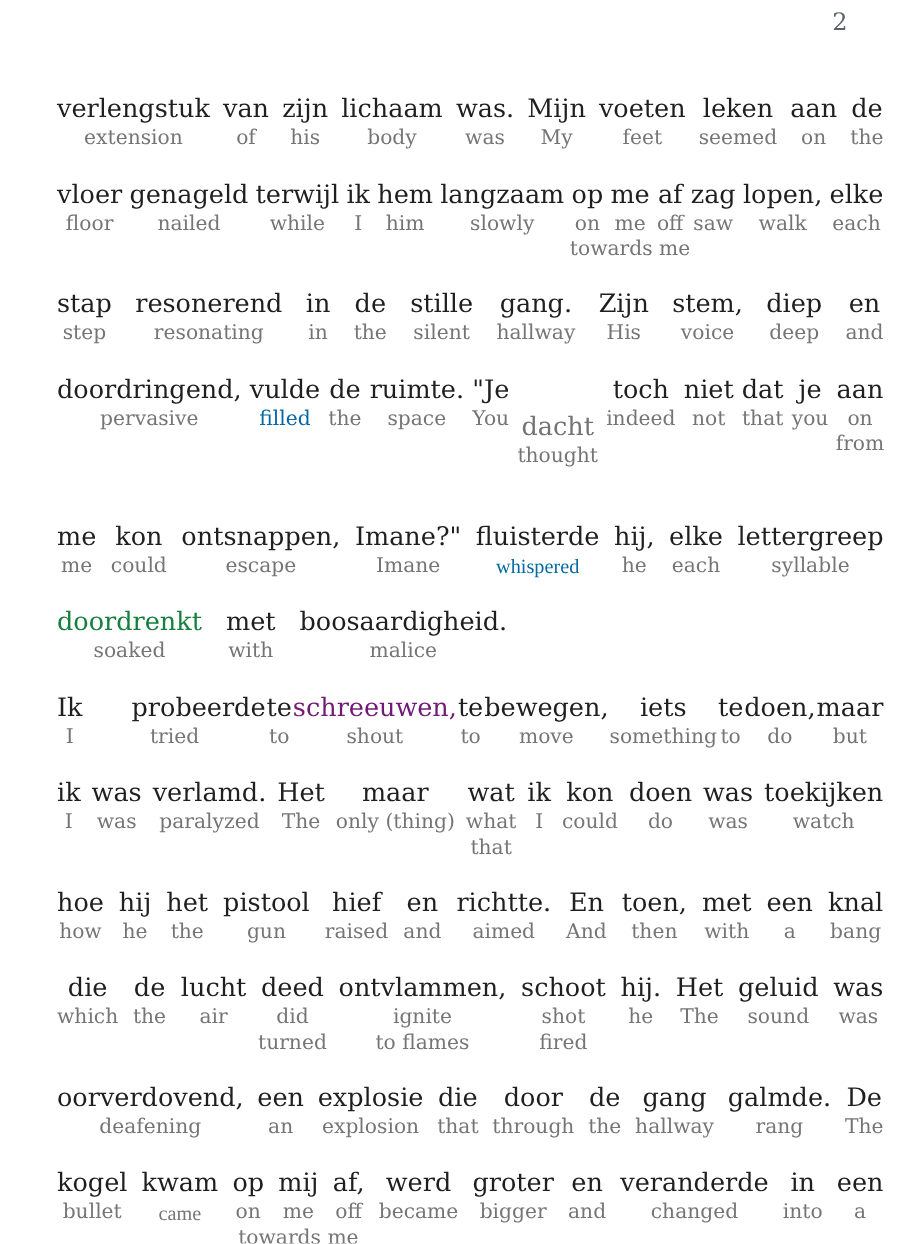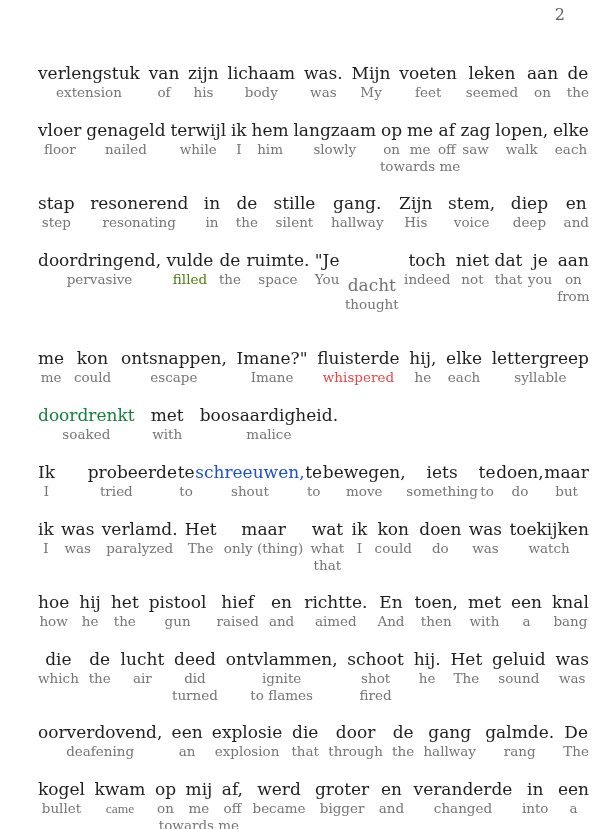--- a/index.html
+++ b/index.html
@@ -206,21 +206,21 @@
         <div class="en" style="color: rgb(117, 117, 117);">and</div>
       </div>
     </div>
     <div class="line-block hasg2">
       <div class="word-unit">
         <div class="nl" style="color: rgb(31, 31, 31);">doordringend,</div>
         <div class="en" style="color: rgb(117, 117, 117);">pervasive</div>
       </div>
       <div class="word-unit">
         <div class="nl" style="color: rgb(31, 31, 31);">vulde</div>
-        <div class="en" style="color: #4d7c0f;">filled</div>
+        <div class="en" style="color: #0369a1;">filled</div>
       </div>
       <div class="word-unit">
         <div class="nl" style="color: rgb(31, 31, 31);">de</div>
         <div class="en" style="color: rgb(117, 117, 117);">the</div>
       </div>
       <div class="word-unit">
         <div class="nl" style="color: rgb(31, 31, 31);">ruimte.</div>
         <div class="en" style="color: rgb(117, 117, 117);">space</div>
       </div>
       <div class="word-unit">
@@ -265,21 +265,21 @@
       <div class="word-unit">
         <div class="nl" style="color: rgb(31, 31, 31);">ontsnappen,</div>
         <div class="en" style="color: rgb(117, 117, 117);">escape</div>
       </div>
       <div class="word-unit">
         <div class="nl" style="color: rgb(31, 31, 31);">Imane?"</div>
         <div class="en" style="color: rgb(117, 117, 117);">Imane</div>
       </div>
       <div class="word-unit">
         <div class="nl" style="color: rgb(31, 31, 31);">fluisterde</div>
-        <div class="en" style="color: #ef4444;">whispered</div>
+        <div class="en" style="color: #0369a1; font-family: Liberation Serif, serif;">whispered</div>
       </div>
       <div class="word-unit">
         <div class="nl" style="color: rgb(31, 31, 31);">hij,</div>
         <div class="en" style="color: rgb(117, 117, 117);">he</div>
       </div>
       <div class="word-unit">
         <div class="nl" style="color: rgb(31, 31, 31);">elke</div>
         <div class="en" style="color: rgb(117, 117, 117);">each</div>
       </div>
       <div class="word-unit">
@@ -308,21 +308,21 @@
       </div>
       <div class="word-unit">
         <div class="nl" style="color: rgb(31, 31, 31); margin-left: 32px;">probeerde</div>
         <div class="en" style="color: rgb(117, 117, 117);">tried</div>
       </div>
       <div class="word-unit">
         <div class="nl" style="color: rgb(31, 31, 31);">te</div>
         <div class="en" style="color: rgb(117, 117, 117);">to</div>
       </div>
       <div class="word-unit">
-        <div class="nl" style="color: #1d4ed8;">schreeuwen,</div>
+        <div class="nl" style="color: #701a75;">schreeuwen,</div>
         <div class="en" style="color: rgb(117, 117, 117);">shout</div>
       </div>
       <div class="word-unit">
         <div class="nl" style="color: rgb(31, 31, 31);">te</div>
         <div class="en" style="color: rgb(117, 117, 117);">to</div>
       </div>
       <div class="word-unit">
         <div class="nl" style="color: rgb(31, 31, 31);">bewegen,</div>
         <div class="en" style="color: rgb(117, 117, 117);">move</div>
       </div>

